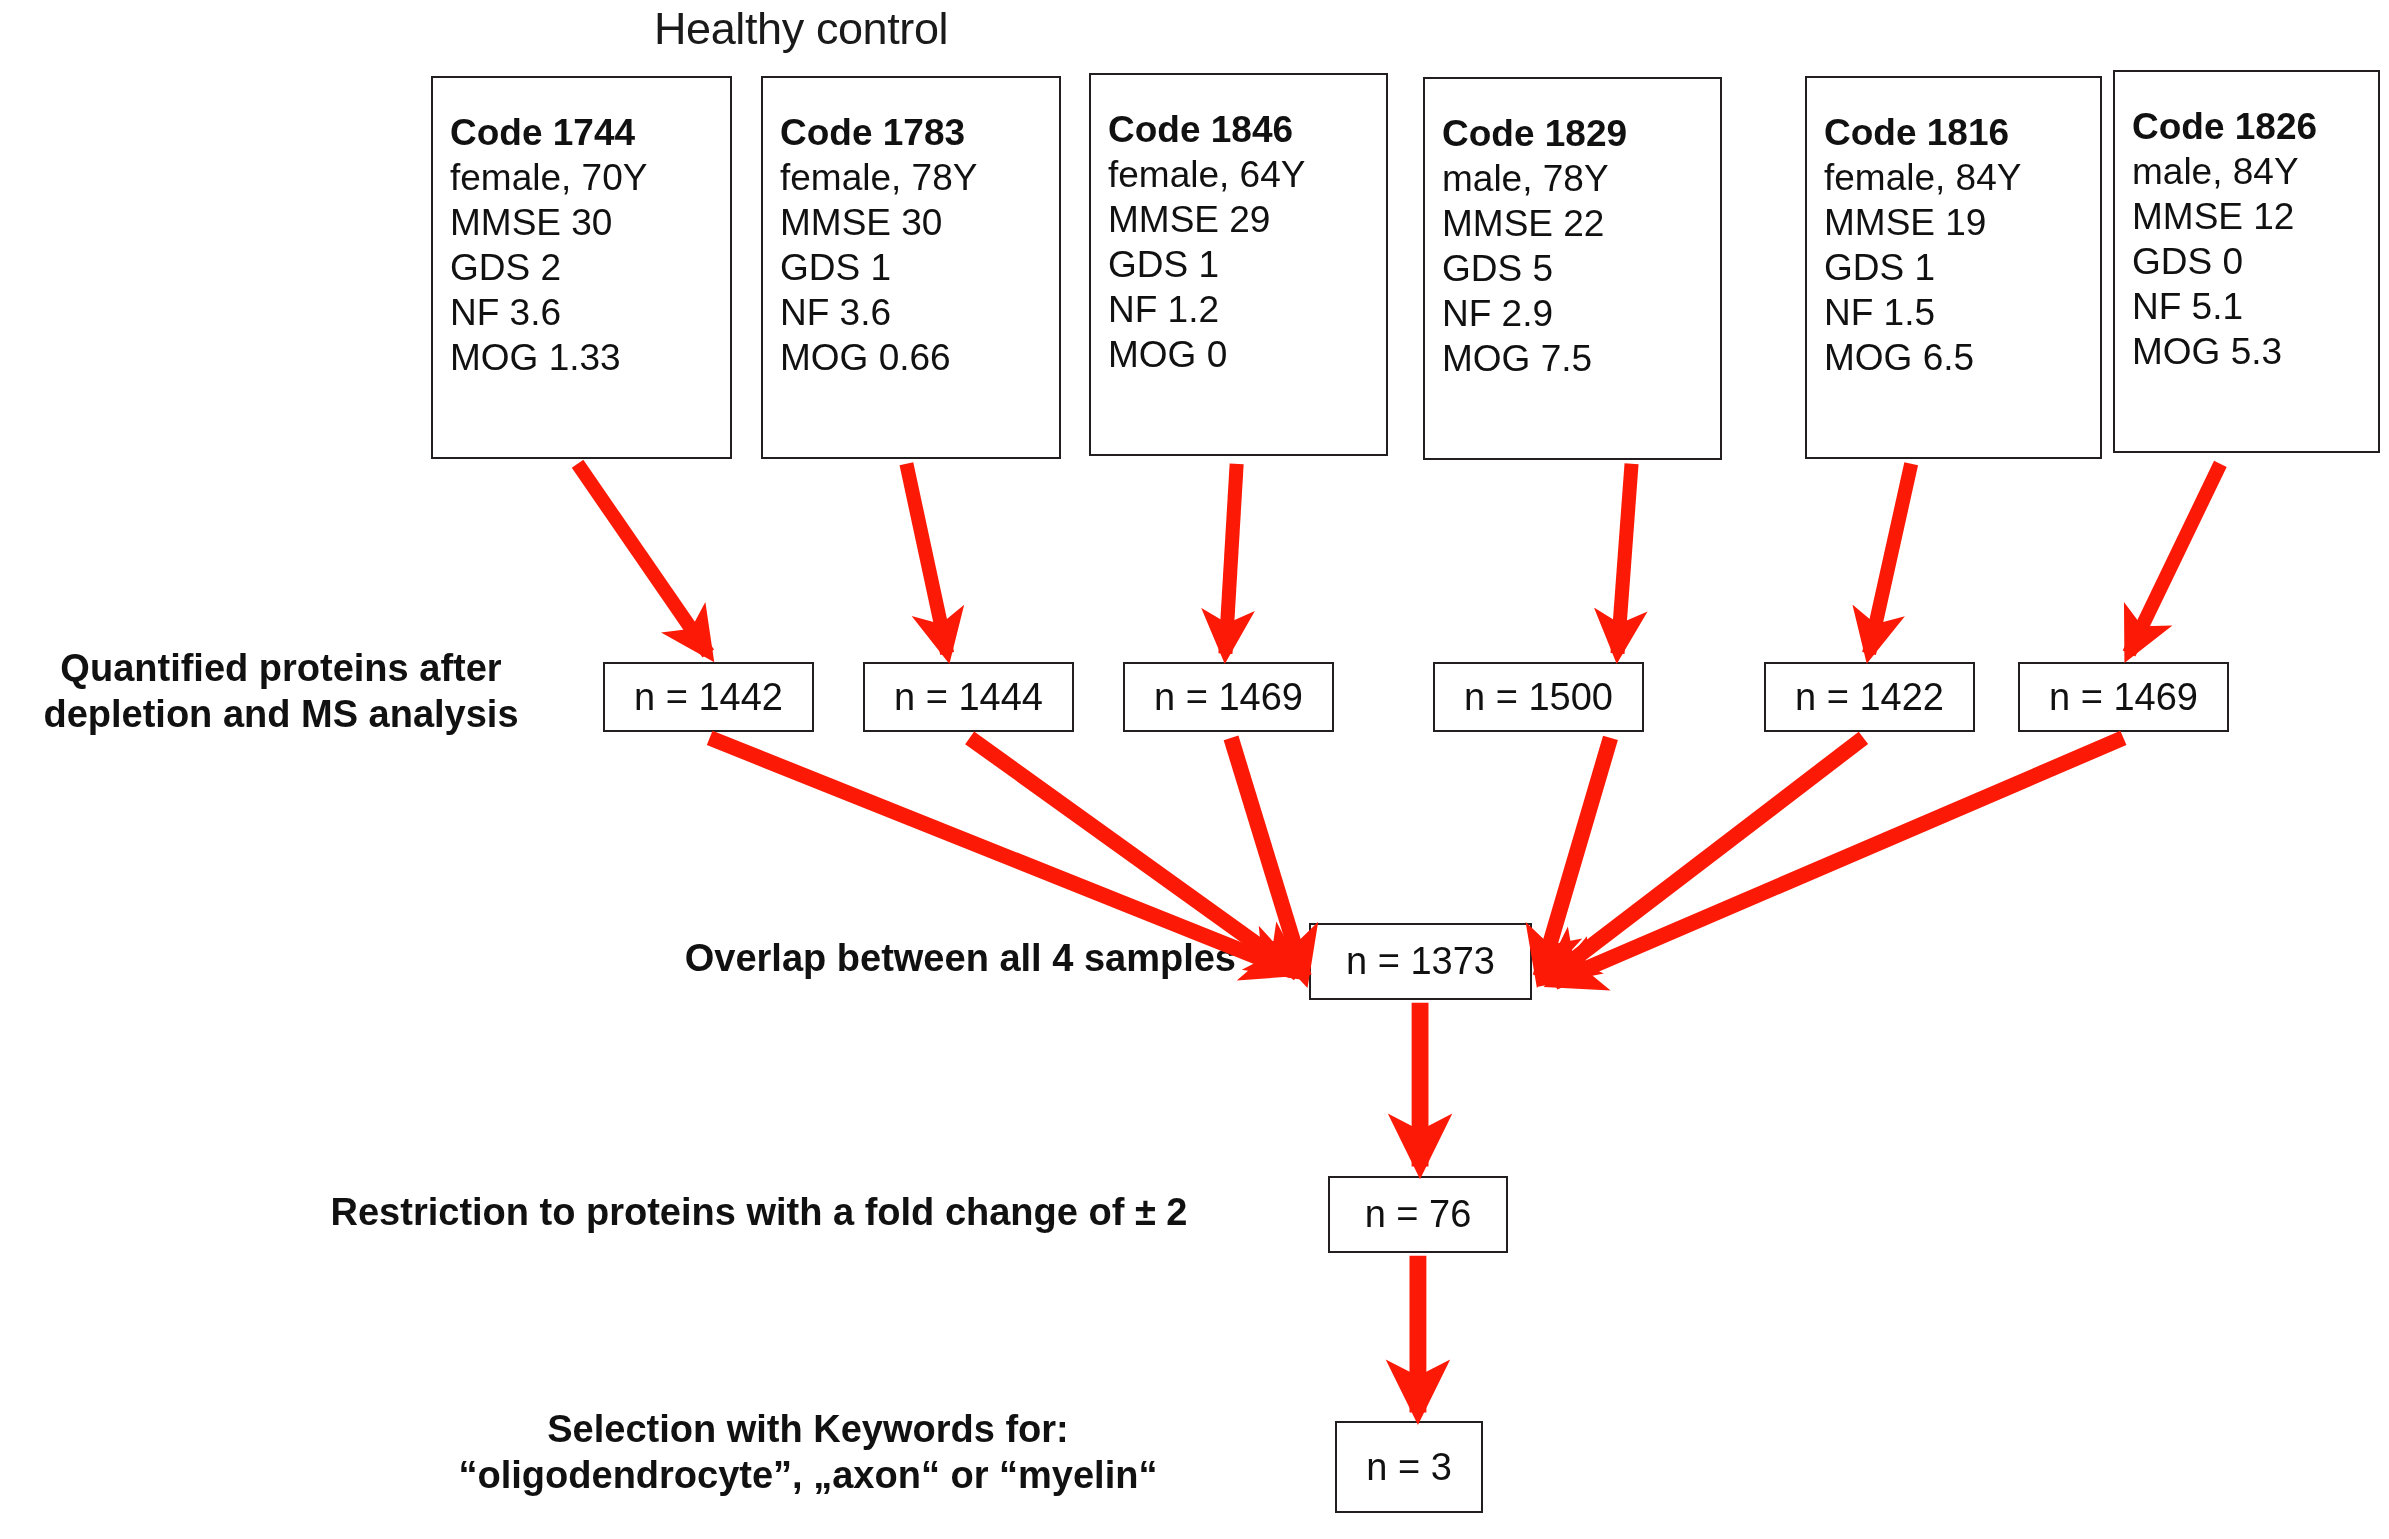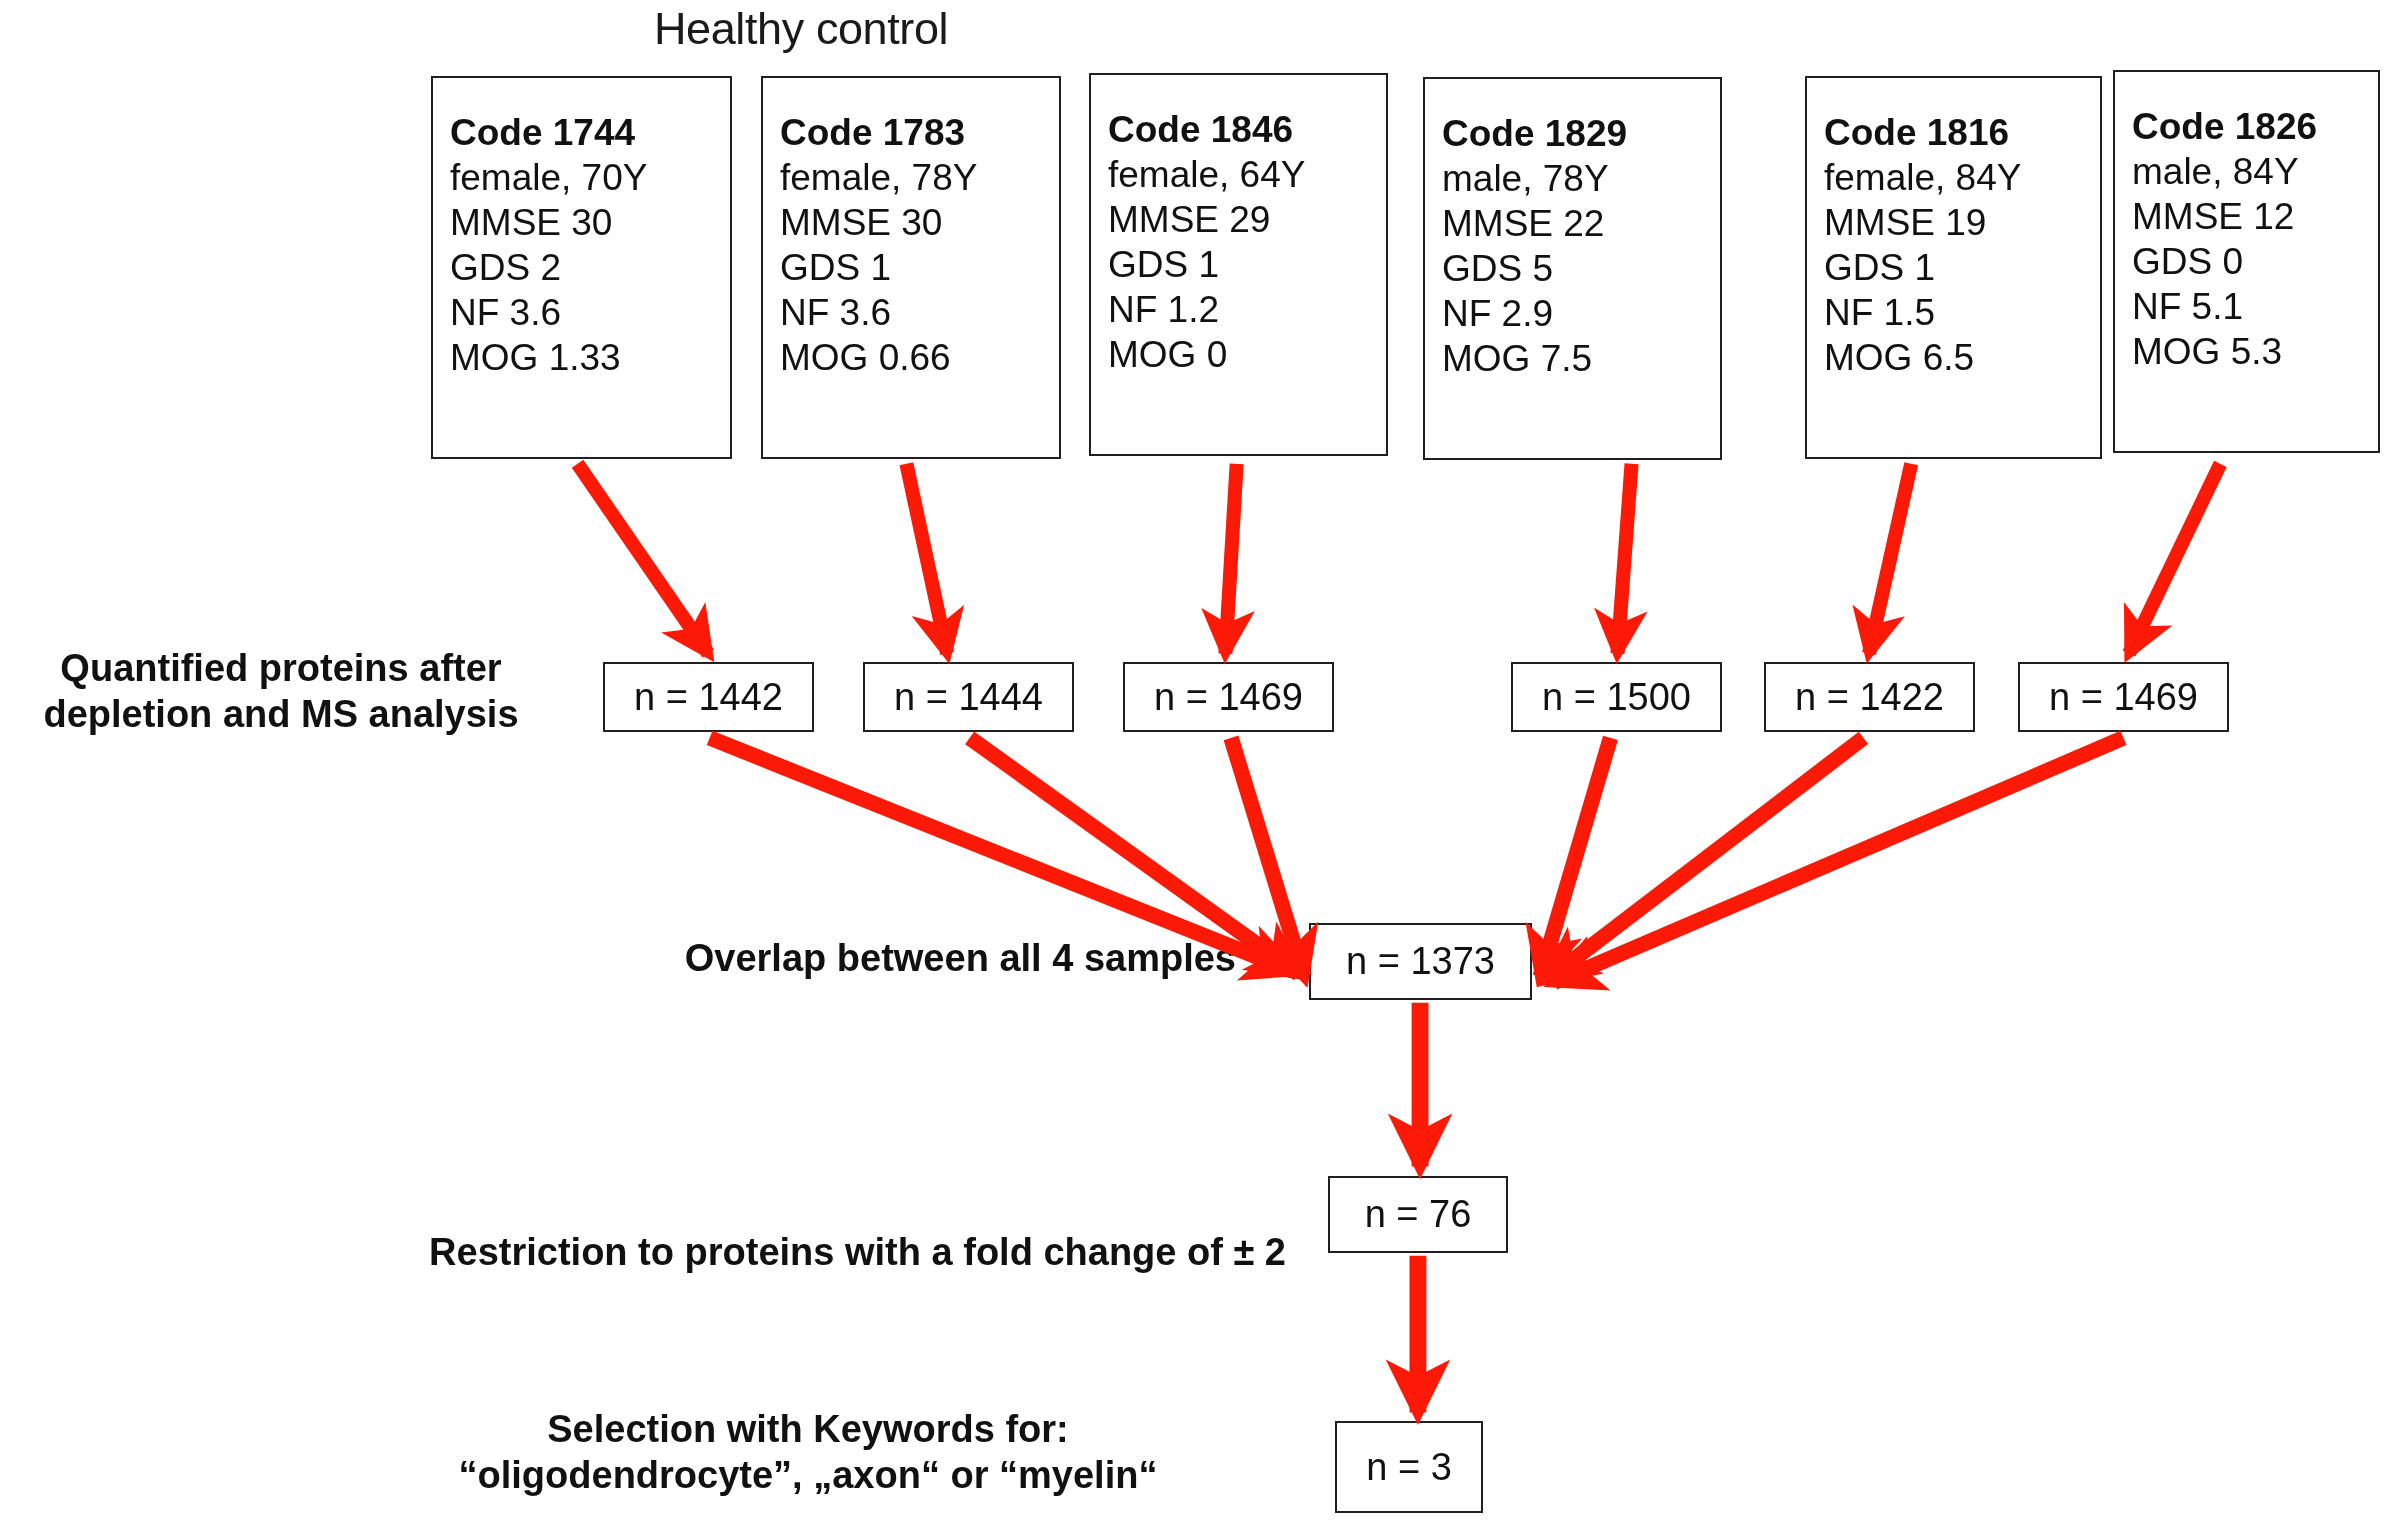--- a/index.html
+++ b/index.html
@@ -152,36 +152,36 @@
 
   <div class="n-box" style="left:603px; top:662px; width:211px; height:70px;">
     <span>n = 1442</span>
   </div>
   <div class="n-box" style="left:863px; top:662px; width:211px; height:70px;">
     <span>n = 1444</span>
   </div>
   <div class="n-box" style="left:1123px; top:662px; width:211px; height:70px;">
     <span>n = 1469</span>
   </div>
-  <div class="n-box" style="left:1511px; top:662px; width:211px; height:70px;">
+  <div class="n-box" style="left:1433px; top:662px; width:211px; height:70px;">
     <span>n = 1500</span>
   </div>
   <div class="n-box" style="left:1764px; top:662px; width:211px; height:70px;">
     <span>n = 1422</span>
   </div>
   <div class="n-box" style="left:2018px; top:662px; width:211px; height:70px;">
     <span>n = 1469</span>
   </div>
 
   <div class="stage-label right" id="lbl-overlap" style="left:351px; top:935px; width:885px;">Overlap between all 4 samples</div>
   <div class="n-box" style="left:1309px; top:923px; width:223px; height:77px;">
     <span>n = 1373</span>
   </div>
 
-  <div class="stage-label right" id="lbl-fold" style="left:232px; top:1229px; width:1054px;">Restriction to proteins with a fold change of ± 2</div>
+  <div class="stage-label right" id="lbl-fold" style="left:232px; top:1189px; width:1054px;text-align:center;">Restriction to proteins with a fold change of ± 2</div>
   <div class="n-box" style="left:1328px; top:1176px; width:180px; height:77px;">
     <span>n = 76</span>
   </div>
 
   <div class="stage-label center" id="lbl-keywords" style="left:316px; top:1406px; width:984px;">Selection with Keywords for:
 “oligodendrocyte”, „axon“ or “myelin“</div>
   <div class="n-box" style="left:1335px; top:1421px; width:148px; height:92px;">
     <span>n = 3</span>
   </div>
 

